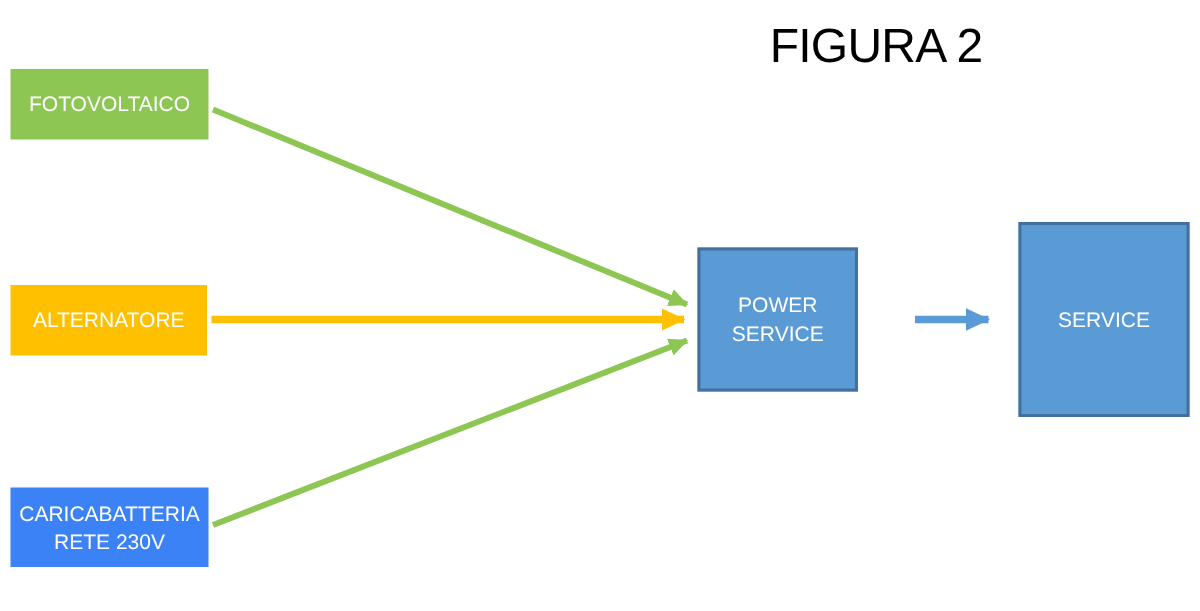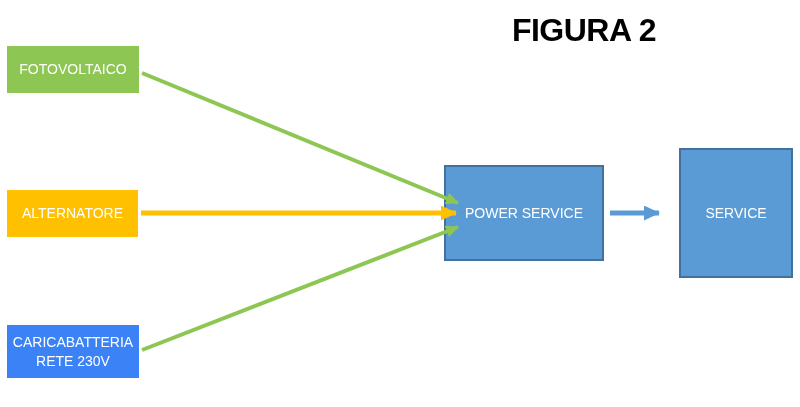--- a/index.html
+++ b/index.html
@@ -15,21 +15,21 @@
     background: #ffffff;
     overflow: hidden;
   }
   .figure-title {
     position: absolute;
     left: 484px;
     top: 11px;
     width: 200px;
     text-align: center;
     font-size: 32px;
-    font-weight: 700;
+    font-weight: 400;
     color: #000000;
     letter-spacing: -0.5px;
     line-height: 38px;
     white-space: nowrap;
   }
   .box {
     position: absolute;
     display: flex;
     align-items: center;
     justify-content: center;
@@ -39,21 +39,21 @@
     line-height: 1.35;
     white-space: pre-line;
     box-sizing: border-box;
   }
   .box.bordered {
     border: 2px solid transparent;
   }
   #node-fotovoltaico   { left: 7px;   top: 46px;  width: 132px; height: 47px; }
   #node-alternatore    { left: 7px;   top: 190px; width: 131px; height: 47px; text-align: center; }
   #node-caricabatteria { left: 7px;   top: 325px; width: 132px; height: 53px; }
-  #node-power-service  { left: 444px; top: 165px; width: 160px; height: 96px; }
+  #node-power-service  { left: 465px; top: 165px; width: 107px; height: 96px; }
   #node-batteria       { left: 679px; top: 148px; width: 114px; height: 130px; }
   .connector-layer {
     position: absolute;
     left: 0;
     top: 0;
     width: 800px;
     height: 407px;
     pointer-events: none;
   }
 </style>

